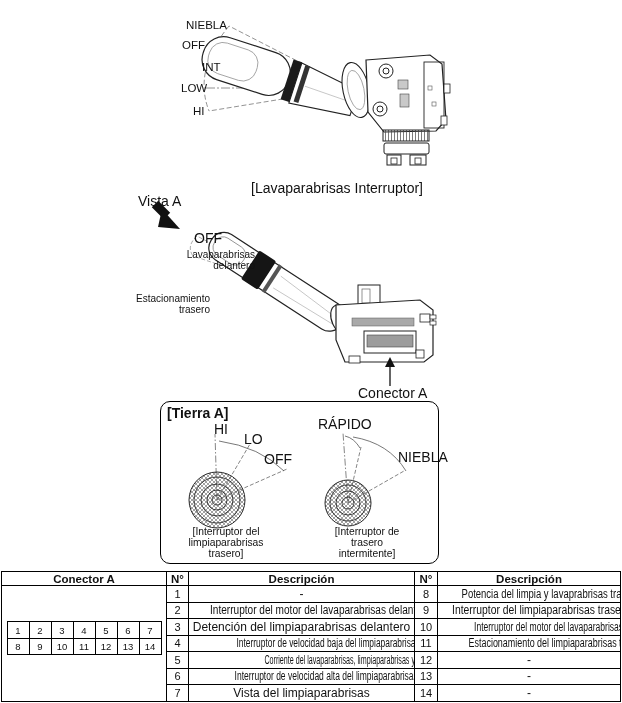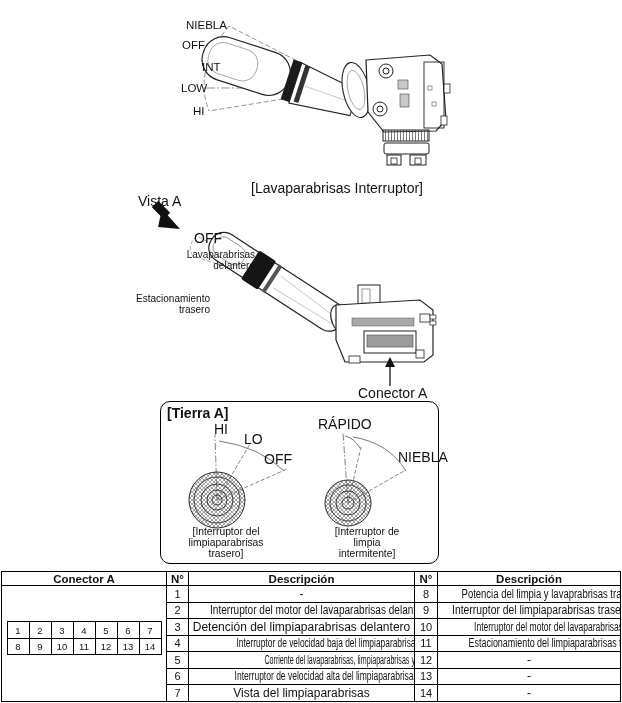--- a/index.html
+++ b/index.html
@@ -175,21 +175,21 @@
   <span class="lbl f11" style="left:318px;top:416px;">RÁPIDO</span>
   <span class="lbl f11" style="left:398px;top:449px;">NIEBLA</span>
 
   <div class="cap" style="left:180px;top:527px;width:92px;">
     <span>[Interruptor del</span>
     <span>limpiaparabrisas</span>
     <span>trasero]</span>
   </div>
   <div class="cap" style="left:321px;top:527px;width:92px;">
     <span>[Interruptor de</span>
-    <span>limpia</span>
+    <span>trasero</span>
     <span>intermitente]</span>
   </div>
 
   <table id="conn">
     <colgroup>
       <col style="width:165px">
         <col style="width:22px">
         <col style="width:226px">
         <col style="width:23px">
         <col style="width:183px">

